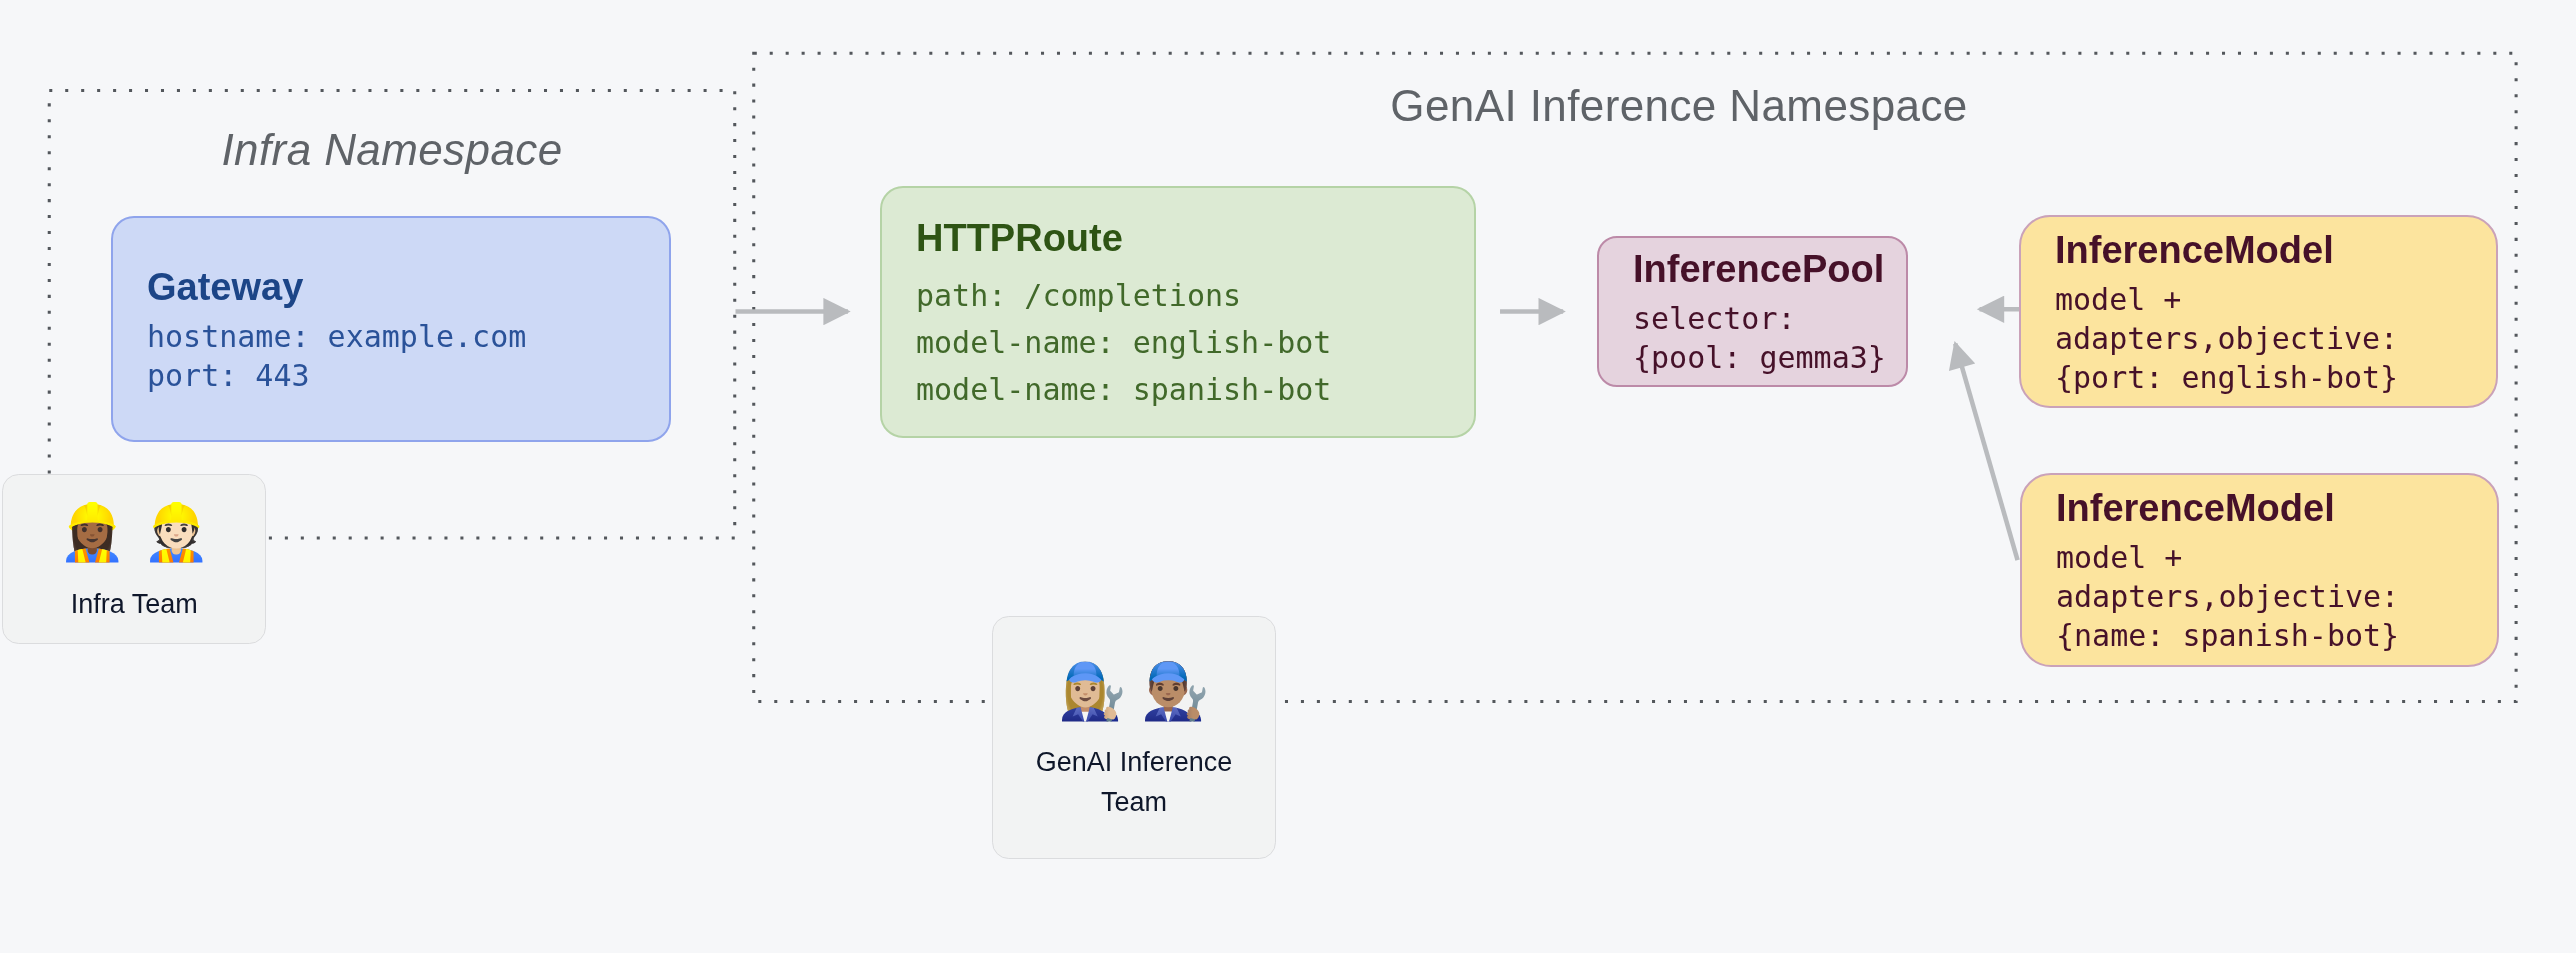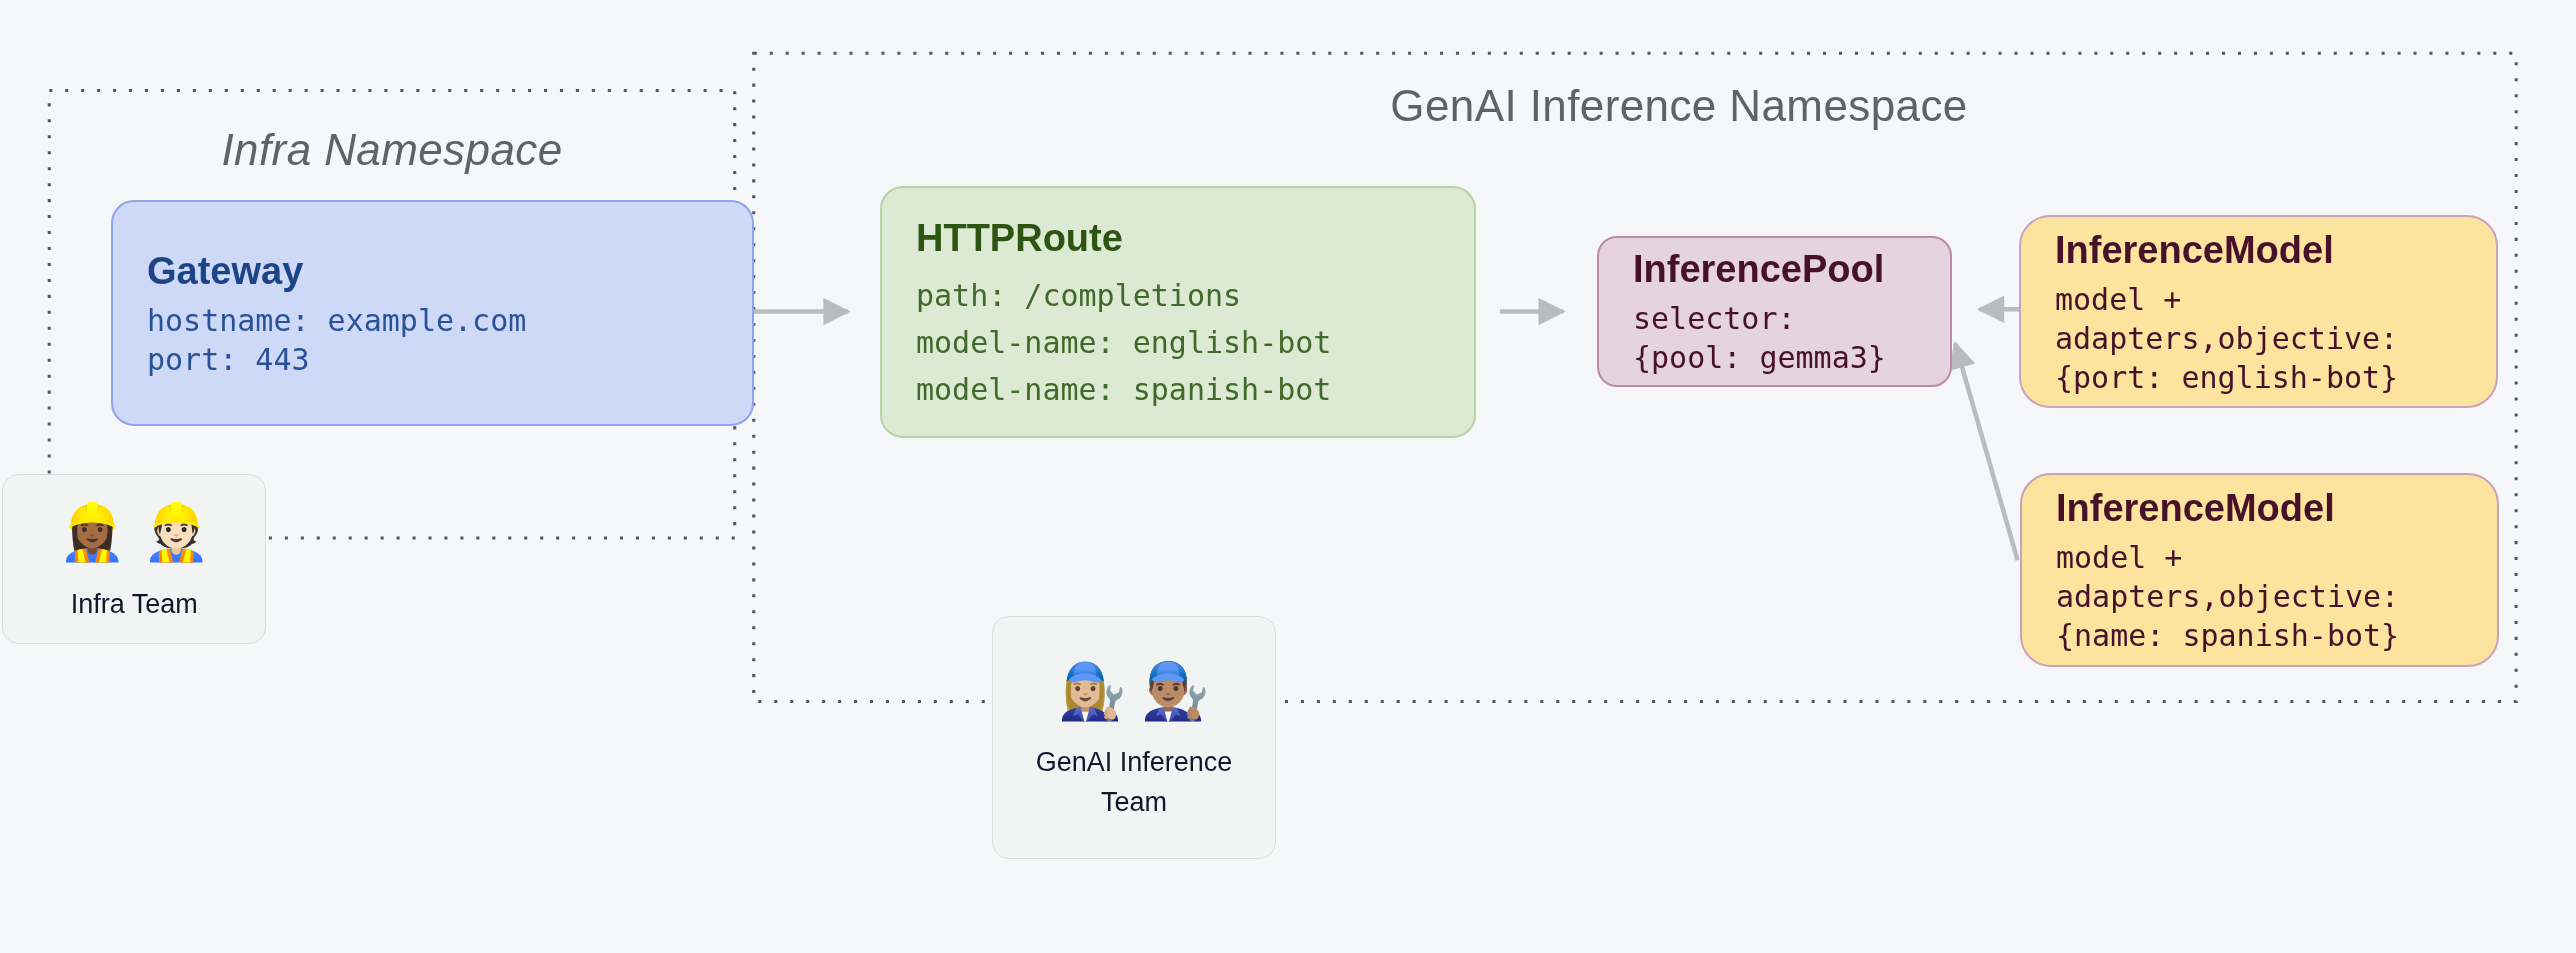--- a/index.html
+++ b/index.html
@@ -45,39 +45,39 @@
     white-space: nowrap;
   }
   .node-line {
     font-family: "DejaVu Sans Mono", "Liberation Mono", monospace;
     font-size: 30px;
     line-height: 39px;
     white-space: nowrap;
   }
 
   #gateway-node {
-    left: 111px; top: 200px; width: 643px; height: 226px;
+    left: 111px; top: 216px; width: 560px; height: 226px;
     background: #cdd9f6;
     border: 2.3px solid #8fa4ec;
     border-radius: 23px;
   }
   #gateway-node .node-title { color: #1c4587; }
   #gateway-node .node-line  { color: #2a5299; }
 
   #httproute-node {
     left: 880px; top: 186px; width: 596px; height: 252px;
     background: #dcead3;
     border: 2.3px solid #b5d3a6;
     border-radius: 23px;
   }
   #httproute-node .node-title { color: #2e5414; }
   #httproute-node .node-line  { color: #41692a; margin-top: 8px; }
 
   #inference-pool-node {
-    left: 1597px; top: 236px; width: 355px; height: 151px;
+    left: 1597px; top: 236px; width: 311px; height: 151px;
     background: #e5d3de;
     border: 2.3px solid #bc8aa8;
     border-radius: 20px;
     text-align: right;
   }
   #inference-pool-node .node-title,
   #inference-pool-node .node-line { color: #461129; }
 
   .inference-model {
     width: 479px;

